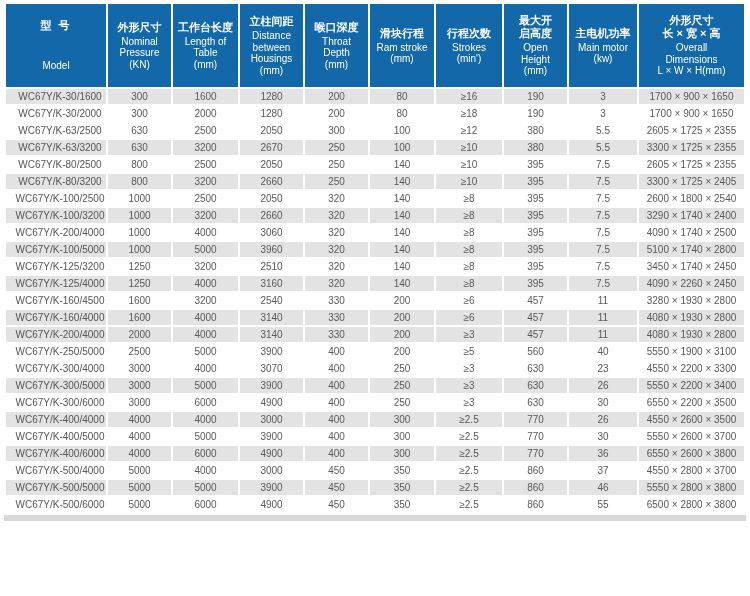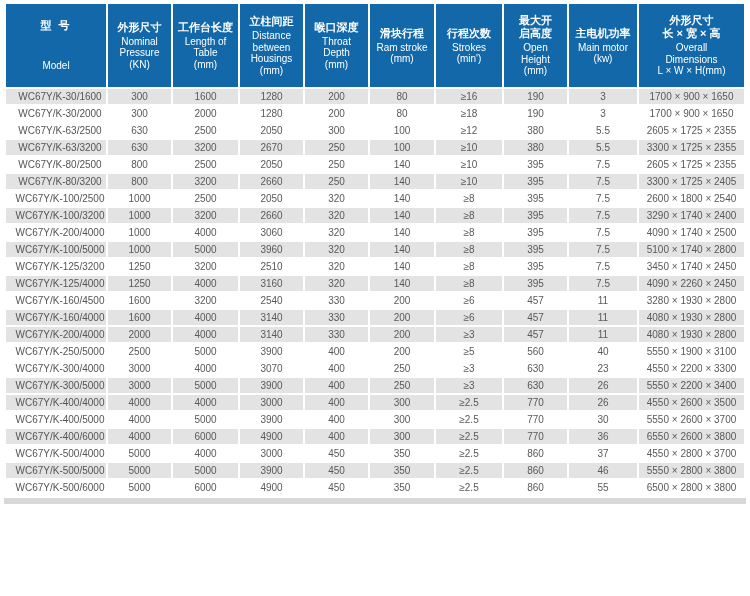--- a/index.html
+++ b/index.html
@@ -355,20 +355,32 @@
           <td>3000</td>
           <td>5000</td>
           <td>3900</td>
           <td>400</td>
           <td>250</td>
           <td>≥3</td>
           <td>630</td>
           <td>26</td>
           <td>5550 × 2200 × 3400</td>
         </tr>
+        <tr class="even">
+          <td class="model">WC67Y/K-300/6000</td>
+          <td>3000</td>
+          <td>6000</td>
+          <td>4900</td>
+          <td>400</td>
+          <td>250</td>
+          <td>≥3</td>
+          <td>630</td>
+          <td>30</td>
+          <td>6550 × 2200 × 3500</td>
+        </tr>
         <tr class="odd">
           <td class="model">WC67Y/K-400/4000</td>
           <td>4000</td>
           <td>4000</td>
           <td>3000</td>
           <td>400</td>
           <td>300</td>
           <td>≥2.5</td>
           <td>770</td>
           <td>26</td>

